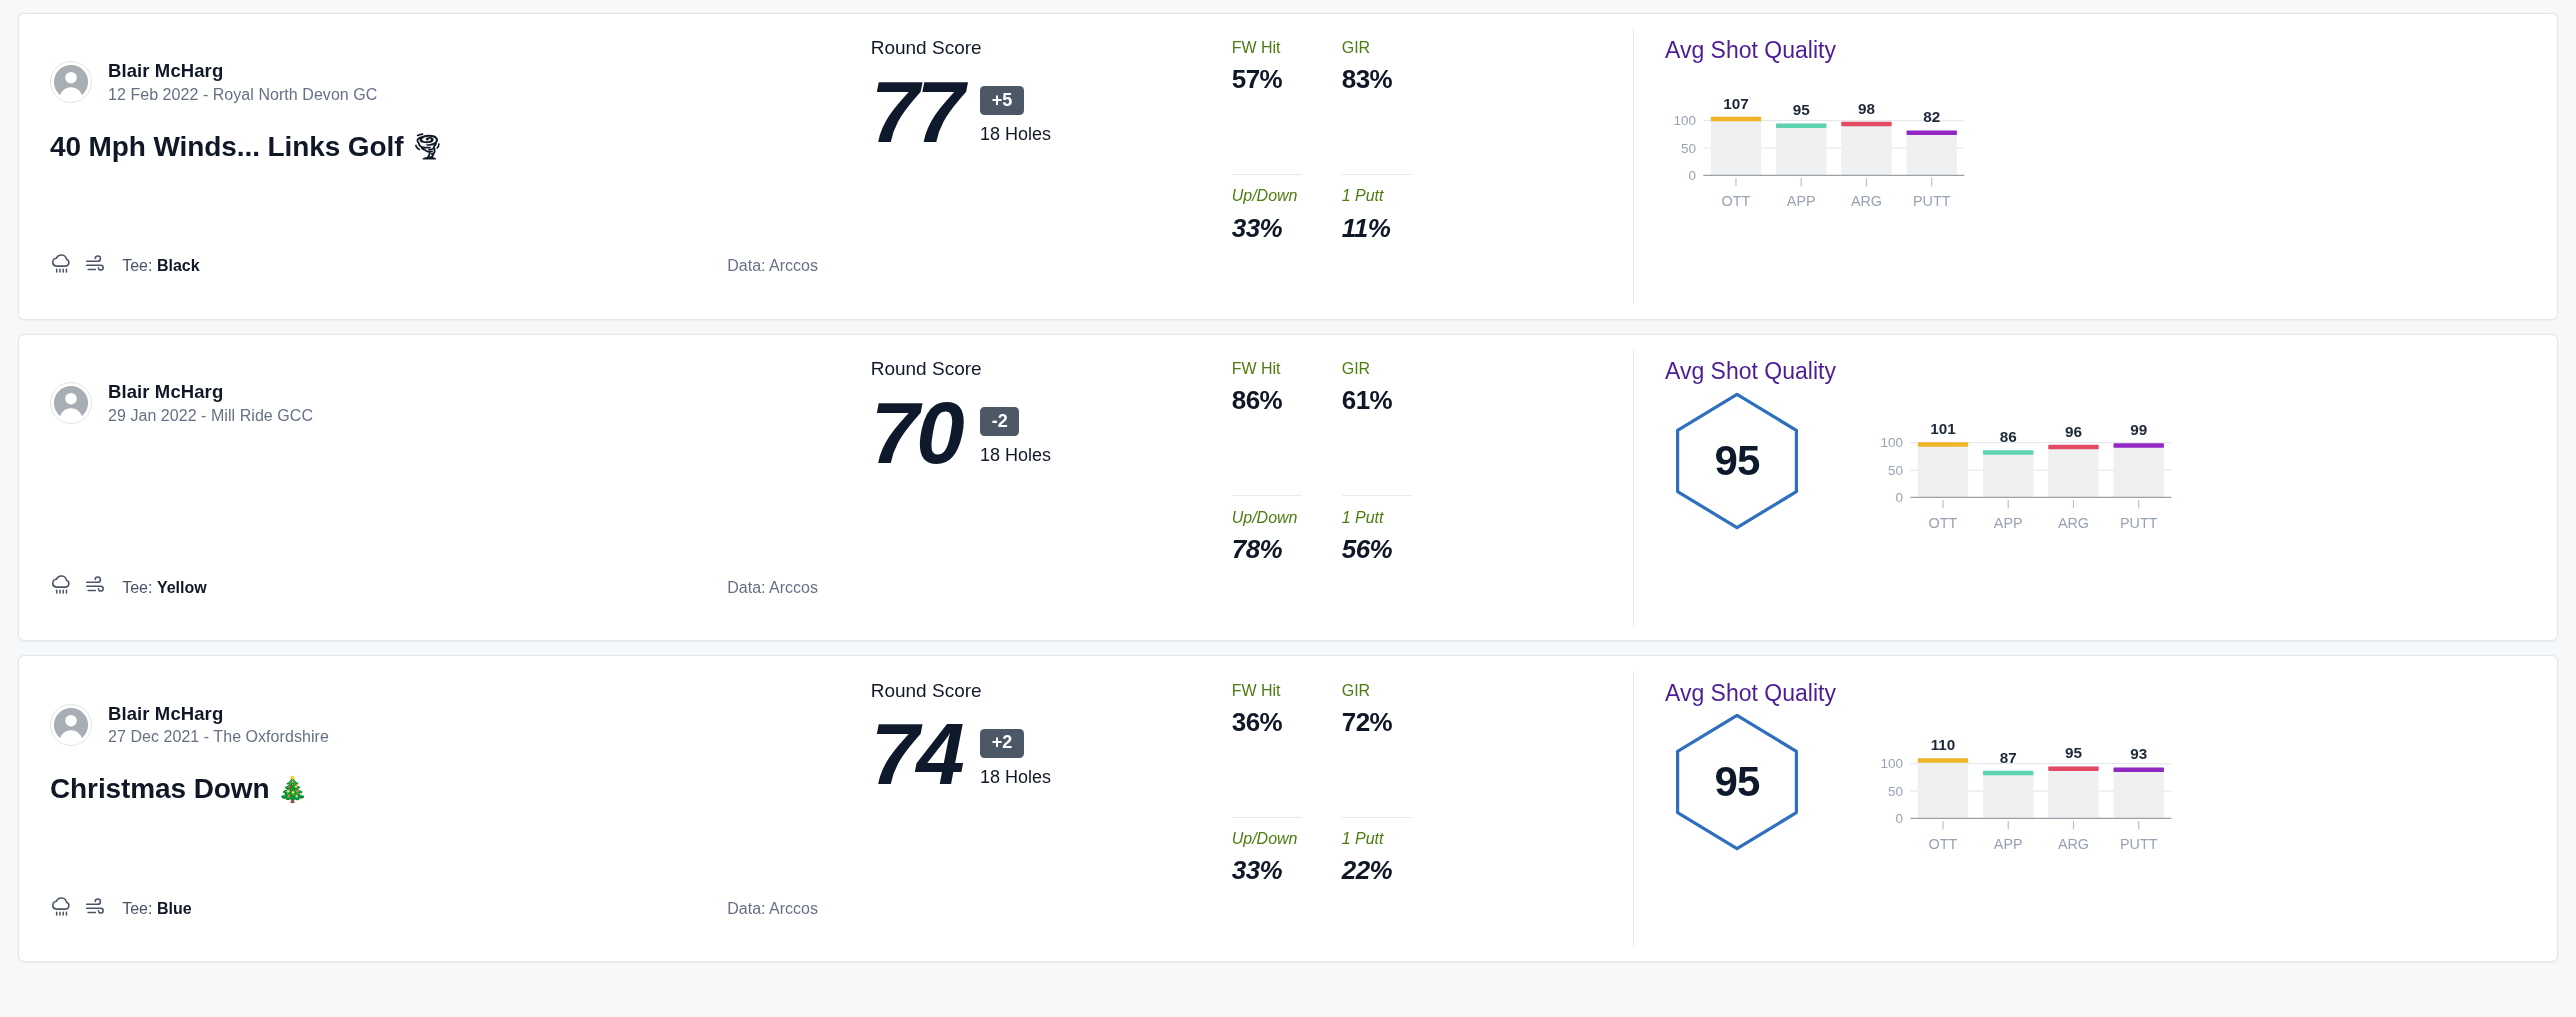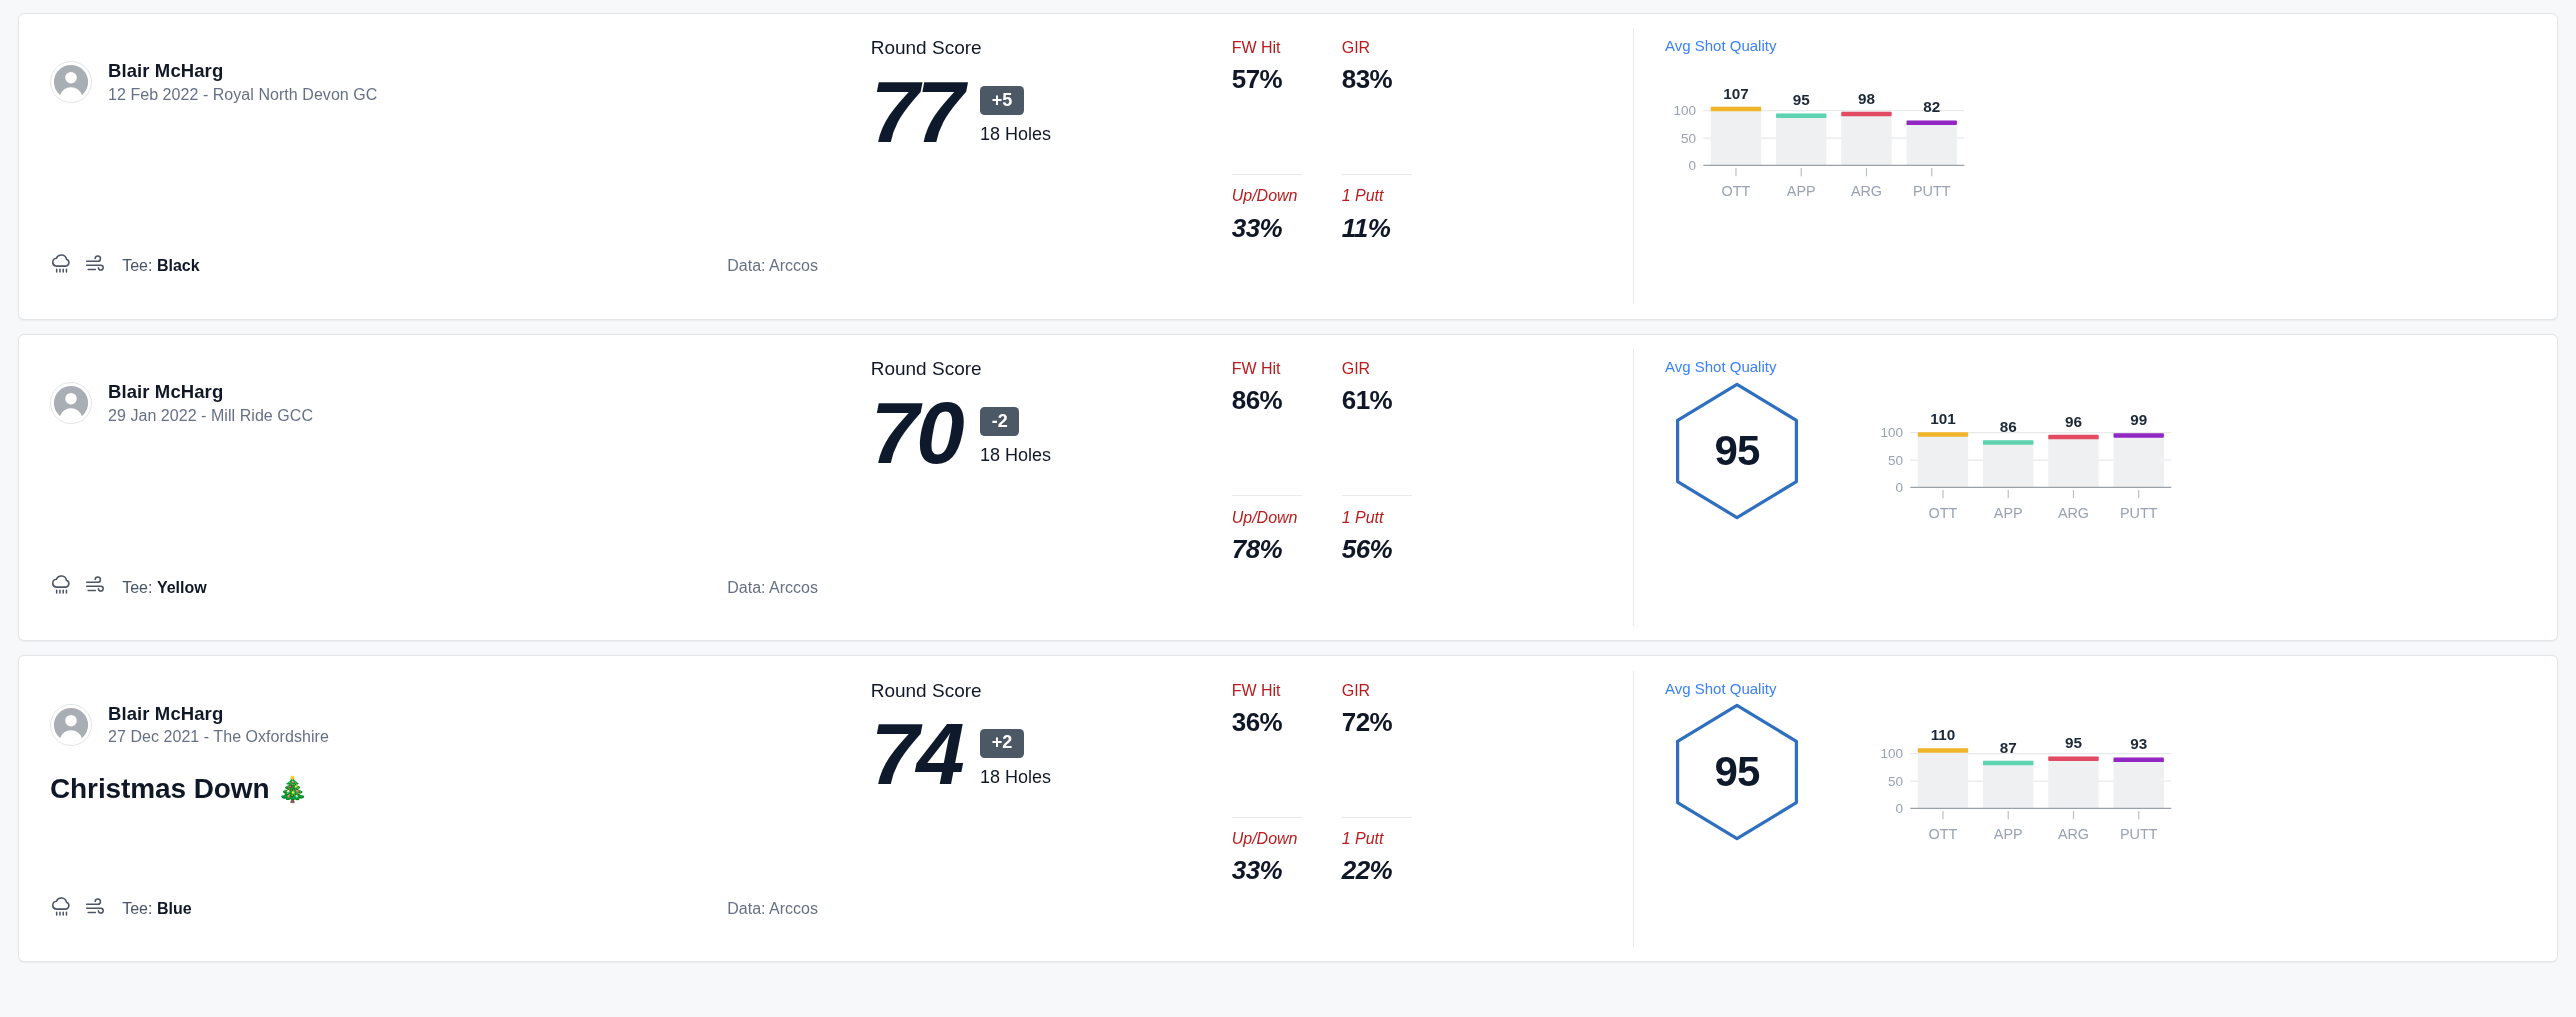--- a/index.html
+++ b/index.html
@@ -190,43 +190,43 @@
     grid-template-columns: 70px 70px;
     column-gap: 40px;
     row-gap: 0;
     padding-top: 1.8px;
   }
   .stat-cell { padding-bottom: 9px; }
   .stat-cell.top { border-bottom: 0.9px solid #e9eaec; padding-bottom: 12.6px; }
   .stat-cell.bot { padding-top: 12.6px; font-style: italic; }
   .stat-name {
     font-size: 16px;
-    color: #b91c1c;
+    color: #4d7c0f;
     white-space: nowrap;
   }
   .stat-value {
     margin-top: 7.2px;
     font-size: 26px;
     font-weight: 700;
     color: #101828;
     letter-spacing: -0.5px;
   }
 
   
   .card-right {
     flex: 1 1 auto;
     position: relative;
     padding: 23.5px 36px 0 31px;
     display: flex;
     flex-direction: column;
   }
 
   .asq-label {
-    font-size: 15px;
-    color: #3b82f6;
+    font-size: 23px;
+    color: #4c1d95;
   }
 
   .asq-body {
     margin-top: 3.6px;
     display: flex;
     flex-direction: row;
     align-items: flex-start;
     gap: 63px;
   }
 
@@ -288,20 +288,24 @@
             <svg width="36" height="36" viewBox="0 0 40 40" aria-hidden="true">
               <circle cx="20" cy="20" r="19" fill="#a9aeb4"></circle>
               <circle cx="20" cy="15.2" r="6.4" fill="#ffffff"></circle>
               <path d="M7.6 35.2a12.9 12.9 0 0 1 24.8 0 19 19 0 0 1-24.8 0z" fill="#ffffff"></path>
             </svg>
           </div>
           <div class="user-meta">
             <div class="user-name">Blair McHarg</div>
             <div class="round-sub">12 Feb 2022 - Royal North Devon GC</div>
           </div>
+        </div>
+        <div class="round-title">
+          <span>40 Mph Winds... Links Golf</span>
+          <span class="title-emoji">🌪</span>
         </div>
         <div class="card-footer">
           <div class="footer-left">
             <span class="wx-icon"><svg width="23.5" height="21.7" viewBox="0 0 26 24" fill="none" stroke="currentColor" stroke-width="1.7" stroke-linecap="round" aria-hidden="true">
                 <path d="M6.6 13.4a4.4 4.4 0 0 1 .5-8.7 5.9 5.9 0 0 1 11.2 1.2 3.9 3.9 0 0 1-.6 7.5z"></path>
                 <path d="M7.4 17v3M11 17v3M14.6 17v3M18.2 17v3"></path>
               </svg></span>
             <span class="wx-icon"><svg width="23.5" height="21.7" viewBox="0 0 26 24" fill="none" stroke="currentColor" stroke-width="1.7" stroke-linecap="round" aria-hidden="true">
                 <path d="M3 8h12.3a2.9 2.9 0 1 0-2.9-3"></path>
                 <path d="M3 12.5h15.6a2.6 2.6 0 1 1-2.6 2.6"></path>

